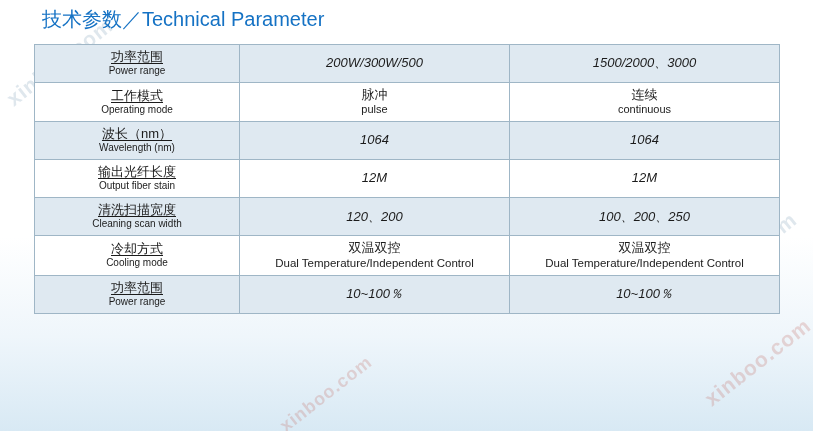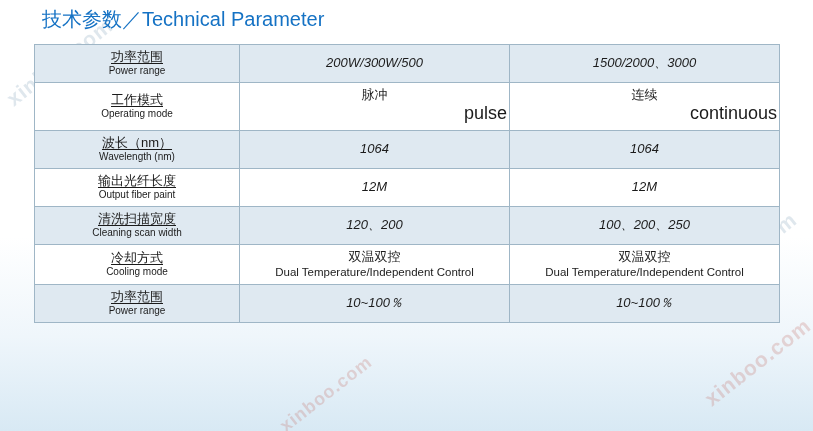--- a/index.html
+++ b/index.html
@@ -89,21 +89,21 @@
     text-align: center;
   }
   .val .cn-line { font-size: 13px; font-family: Liberation Serif, serif; }
   .val-single {
     font-size: 13px;
     display: block;
     white-space: nowrap;
     font-style: italic;
   }
   .val .en-sm { font-size: 11.5px; display:block; white-space: nowrap; }
-  .val .en-md { font-size: 18px; display:block; white-space: nowrap; text-align: right; }
+  .val .en-md { font-size: 11px; display:block; white-space: nowrap; }
 </style>
 </head>
 <body>
 
 <div class="page">
 
   <div class="wm wm-1">xinboo.com</div>
   <div class="wm wm-2">xinboo.com</div>
   <div class="wm wm-3">xinboo.com</div>
   <div class="wm wm-4">xinboo.com</div>
@@ -156,21 +156,21 @@
           <span class="val-single">1064</span>
         </td>
         <td class="val">
           <span class="val-single">1064</span>
         </td>
       </tr>
 
       <tr class="plain">
         <td class="label">
           <span class="cn-line">输出光纤长度</span>
-          <span class="en-line">Output fiber paint</span>
+          <span class="en-line">Output fiber stain</span>
         </td>
         <td class="val">
           <span class="val-single">12M</span>
         </td>
         <td class="val">
           <span class="val-single">12M</span>
         </td>
       </tr>
 
       <tr class="shade">

